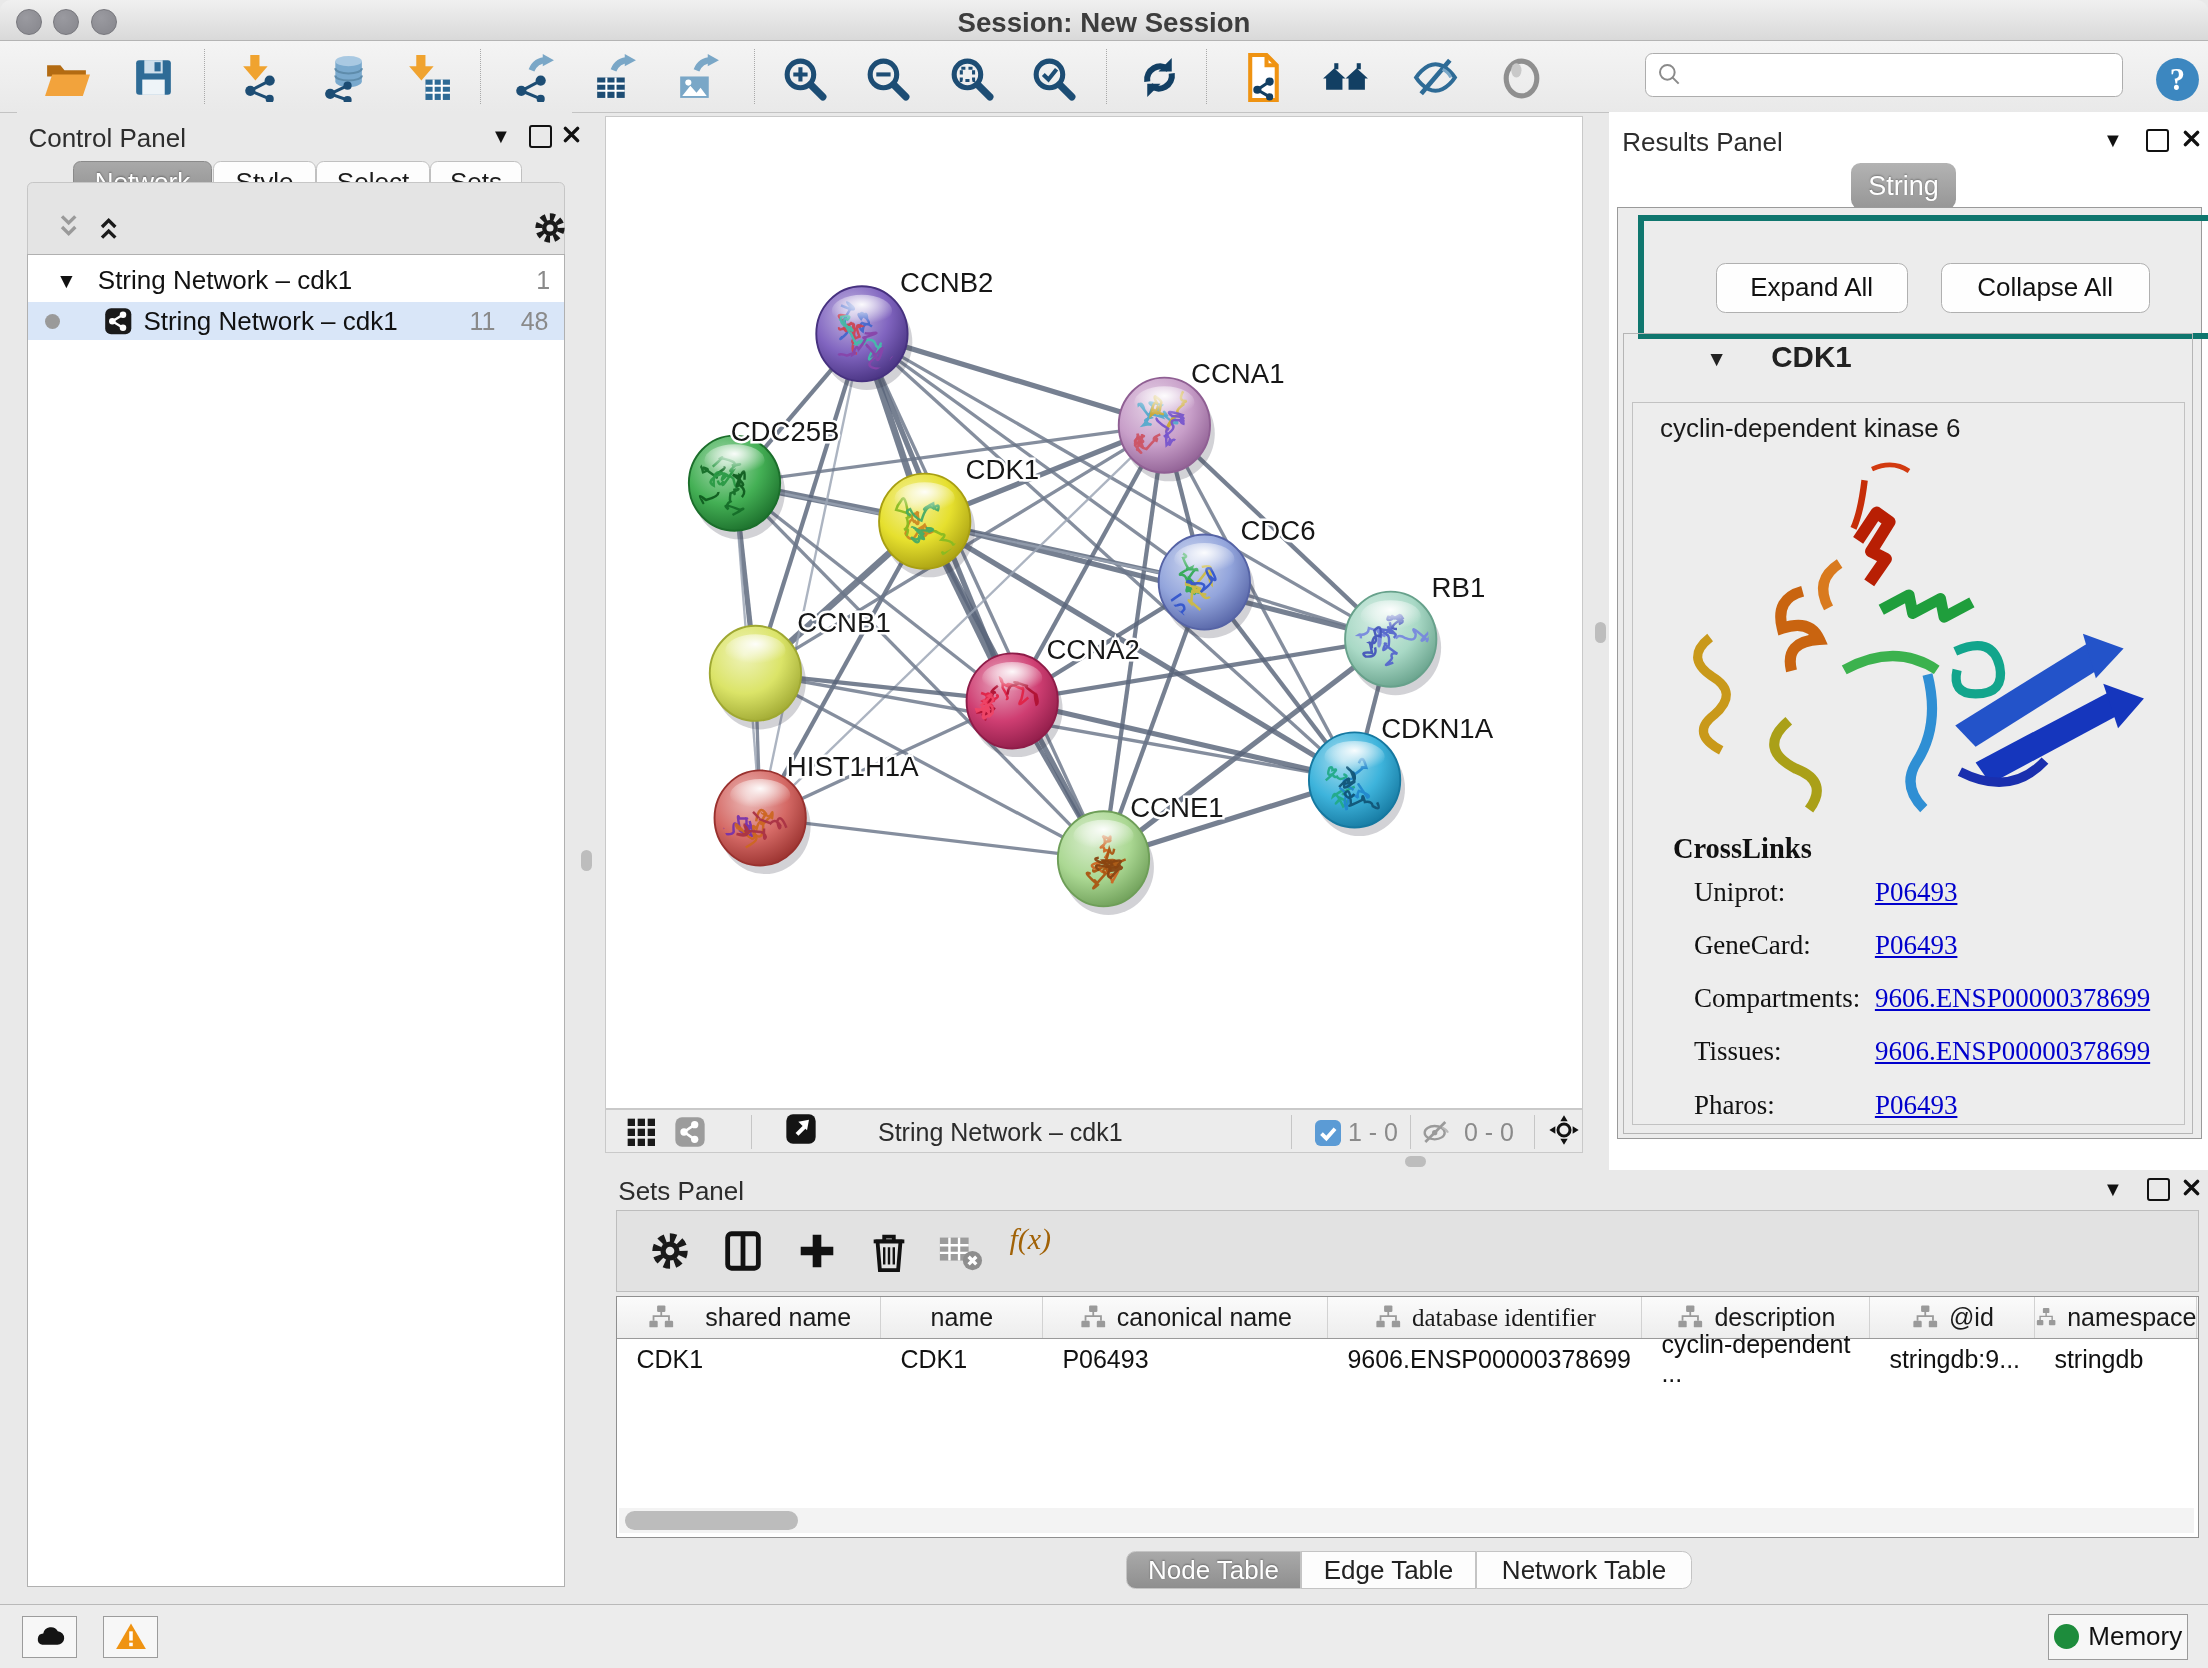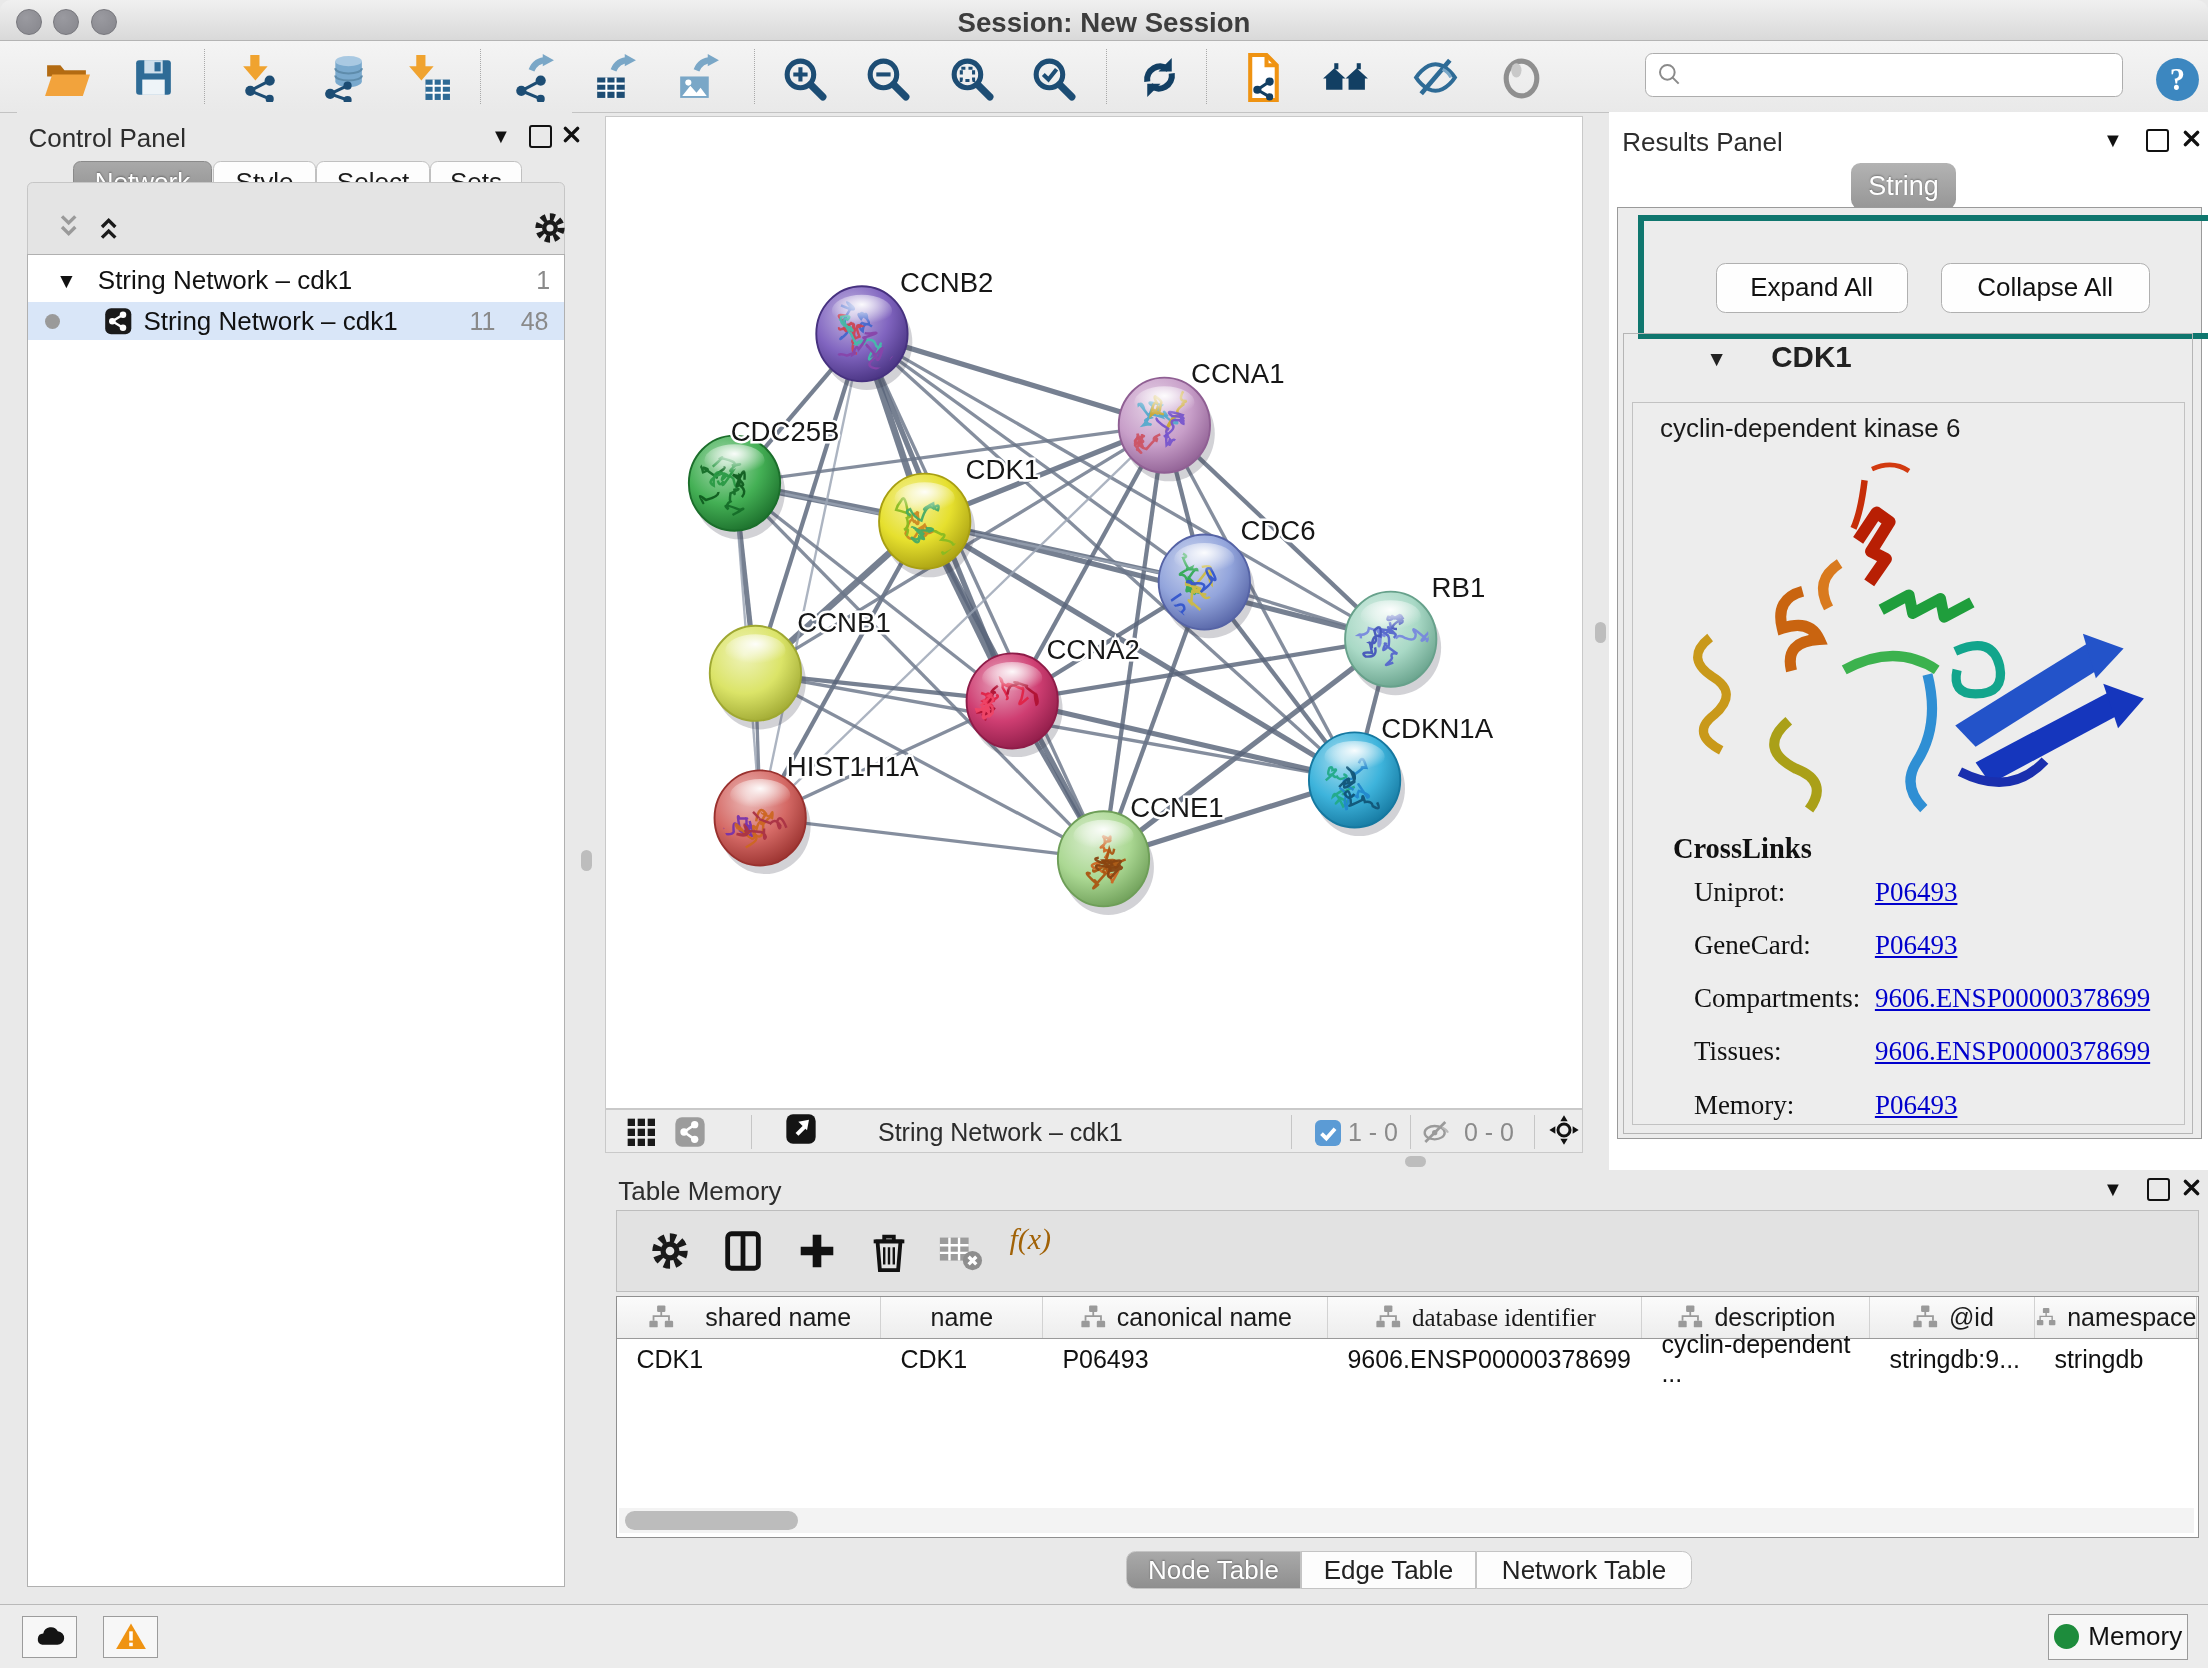--- a/index.html
+++ b/index.html
@@ -693,30 +693,30 @@
         <div class="abs serif" style="left:40px;top:430px;font-size:28.5px;font-weight:bold;color:#111">CrossLinks</div>
         <div id="xl-rows">
             <div class="xl-label serif abs" style="top: 474px;">Uniprot:</div>
             <div class="xl-link serif abs" style="top: 474px;">P06493</div>
             <div class="xl-label serif abs" style="top: 527px;">GeneCard:</div>
             <div class="xl-link serif abs" style="top: 527px;">P06493</div>
             <div class="xl-label serif abs" style="top: 580px;">Compartments:</div>
             <div class="xl-link serif abs" style="top: 580px;">9606.ENSP00000378699</div>
             <div class="xl-label serif abs" style="top: 633px;">Tissues:</div>
             <div class="xl-link serif abs" style="top: 633px;">9606.ENSP00000378699</div>
-            <div class="xl-label serif abs" style="top: 687px;">Memory:</div>
+            <div class="xl-label serif abs" style="top: 687px;">Pharos:</div>
             <div class="xl-link serif abs" style="top: 687px;">P06493</div>
           </div>
       </div>
     </div>
   </div>
 </div>
 
 <div id="table-panel" class="abs">
-  <div class="panel-title abs" style="left:13.3px;top:5.7px">Table Memory</div>
+  <div class="panel-title abs" style="left:13.3px;top:5.7px">Sets Panel</div>
   <div class="ph-btn ph-collapse" style="left:1498px;top:7.6px">▼</div>
   <div class="ph-btn ph-max" style="left:1542px;top:7.6px"></div>
   <div class="ph-btn ph-close" style="left:1576px;top:6.7px"><svg viewBox="0 0 48 48" width="21" height="21">
         <path d="M10 10l28 28M38 10L10 38" stroke="#111" stroke-width="8" stroke-linecap="round"></path>
       </svg></div>
   <div id="tp-toolbar">
     <span class="tp-icon" style="left:30px"><svg viewBox="0 0 48 48">
           <circle cx="24" cy="24" r="14" fill="none" stroke="#1a1a1a" stroke-width="9" stroke-dasharray="6 4.9"></circle>
           <circle cx="24" cy="24" r="10" fill="#1a1a1a"></circle>
           <circle cx="24" cy="24" r="4.5" fill="#e2e2e2"></circle>

